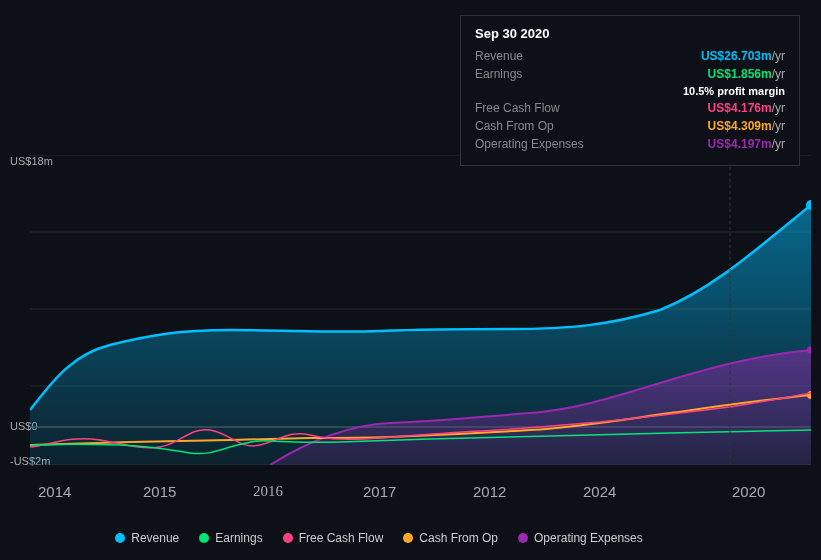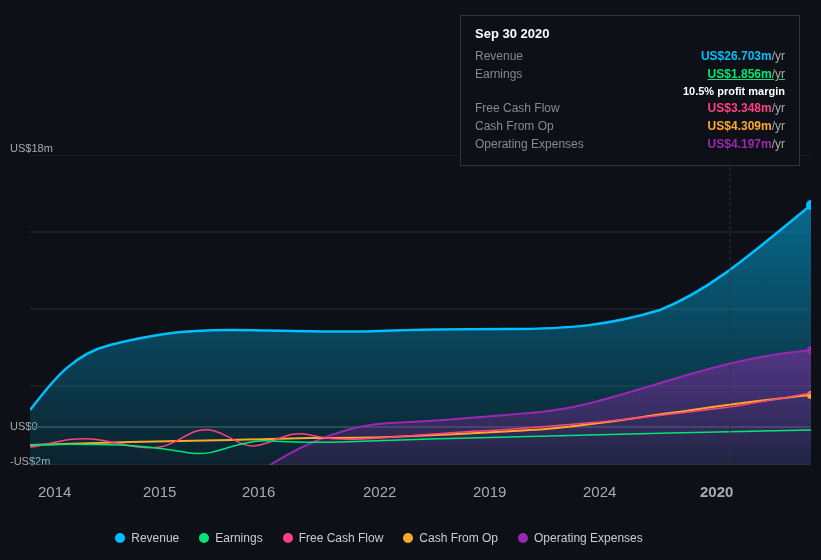--- a/index.html
+++ b/index.html
@@ -50,21 +50,21 @@
       font-size: 12px;
       min-width: 130px;
     }
 
     .tooltip-value {
       font-size: 12px;
       font-weight: bold;
     }
 
     .color-blue { color: #00bfff; }
-    .color-green { color: #00e676; text-decoration: underline; }
+    .color-green { color: #00e676; }
     .color-pink { color: #ff4081; }
     .color-orange { color: #ffa726; }
     .color-purple { color: #9c27b0; }
 
     
     .y-label {
       position: absolute;
       color: #aaa;
       font-size: 11px;
       left: 10px;
@@ -131,40 +131,40 @@
     </div>
 
     <div class="tooltip-row">
       <span class="tooltip-label"></span>
       <span class="tooltip-value" style="color:#ffffff;font-size:11px;text-align:right;">10.5% profit margin</span>
     </div>
 
     <div class="tooltip-row">
       <span class="tooltip-label">Free Cash Flow</span>
       <span class="tooltip-value color-pink">
-        <span>US$3.348m</span><span style="color:#aaa;font-weight:normal;">/yr</span>
+        <span>US$4.176m</span><span style="color:#aaa;font-weight:normal;">/yr</span>
       </span>
     </div>
 
     <div class="tooltip-row">
       <span class="tooltip-label">Cash From Op</span>
       <span class="tooltip-value color-orange">
         <span>US$4.309m</span><span style="color:#aaa;font-weight:normal;">/yr</span>
       </span>
     </div>
 
     <div class="tooltip-row">
       <span class="tooltip-label">Operating Expenses</span>
       <span class="tooltip-value color-purple">
         <span>US$4.197m</span><span style="color:#aaa;font-weight:normal;">/yr</span>
       </span>
     </div>
   </div>
 
-  <span class="y-label" style="top: 142px; text-align: right;">US$18m</span>
+  <span class="y-label" style="top: 155px; text-align: right;">US$18m</span>
   <span class="y-label" style="top: 420px;">US$0</span>
   <span class="y-label" style="top: 455px;">-US$2m</span>
 
   <svg style="position:absolute; top:155px; left:30px; right:10px; bottom:75px; width:781px; height:310px;" viewBox="0 0 781 310" preserveAspectRatio="none">
 
     <defs>
 
       <linearGradient id="revGrad" x1="0" y1="0" x2="0" y2="1">
         <stop offset="0%" stop-color="#00bfff" stop-opacity="0.5"></stop>
         <stop offset="100%" stop-color="#00bfff" stop-opacity="0.1"></stop>
@@ -198,25 +198,25 @@
 
     <path d="M0,292 C20,290 40,280 70,285 C90,288 110,295 130,292 C150,289 160,272 180,275 C200,278 210,295 230,290 C250,285 260,275 280,280 C300,285 320,285 350,283 C380,281 410,278 450,276 C490,274 530,270 570,267 C610,263 650,258 700,252 C730,247 760,242 781,238" fill="none" stroke="#ff4081" stroke-width="1.5"></path>
 
     <path d="M0,290 C30,289 60,289 90,290 C120,291 140,295 160,298 C175,300 185,297 200,292 C215,288 225,285 240,286 C260,287 280,288 310,287 C340,286 370,285 400,284 C440,283 480,282 520,281 C560,280 600,279 640,278 C680,277 720,276 781,275" fill="none" stroke="#00e676" stroke-width="1.5"></path>
 
     <line x1="700" y1="0" x2="700" y2="310" stroke="#333" stroke-width="1" stroke-dasharray="3,3"></line>
   </svg>
 
   <span class="x-label" style="left: 38px;">2014</span>
   <span class="x-label" style="left: 143px; text-align: center;">2015</span>
-  <span class="x-label" style="left: 242px;">2016</span>
-  <span class="x-label" style="left: 363px;">2022</span>
-  <span class="x-label" style="left: 473px;">2019</span>
+  <span class="x-label" style="left: 253px; font-family: Liberation Serif, serif;">2016</span>
+  <span class="x-label" style="left: 363px;">2017</span>
+  <span class="x-label" style="left: 473px;">2012</span>
   <span class="x-label" style="left: 583px;">2024</span>
-  <span class="x-label" style="left: 700px; font-weight: bold;">2020</span>
+  <span class="x-label" style="left: 732px;">2020</span>
 
   <div class="legend">
     <div class="legend-item">
       <div class="legend-dot" style="background:#00bfff;"></div>
       <span class="legend-label">Revenue</span>
     </div>
     <div class="legend-item">
       <div class="legend-dot" style="background:#00e676;"></div>
       <span class="legend-label">Earnings</span>
     </div>

